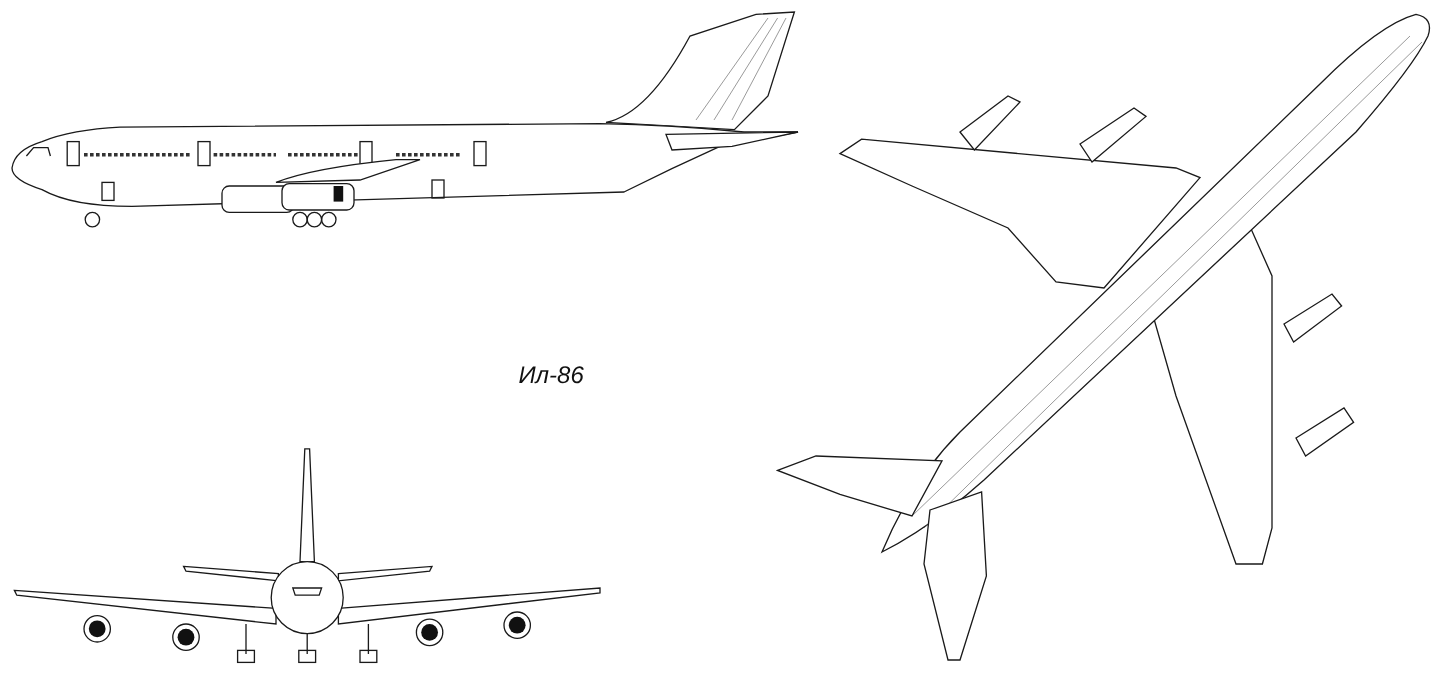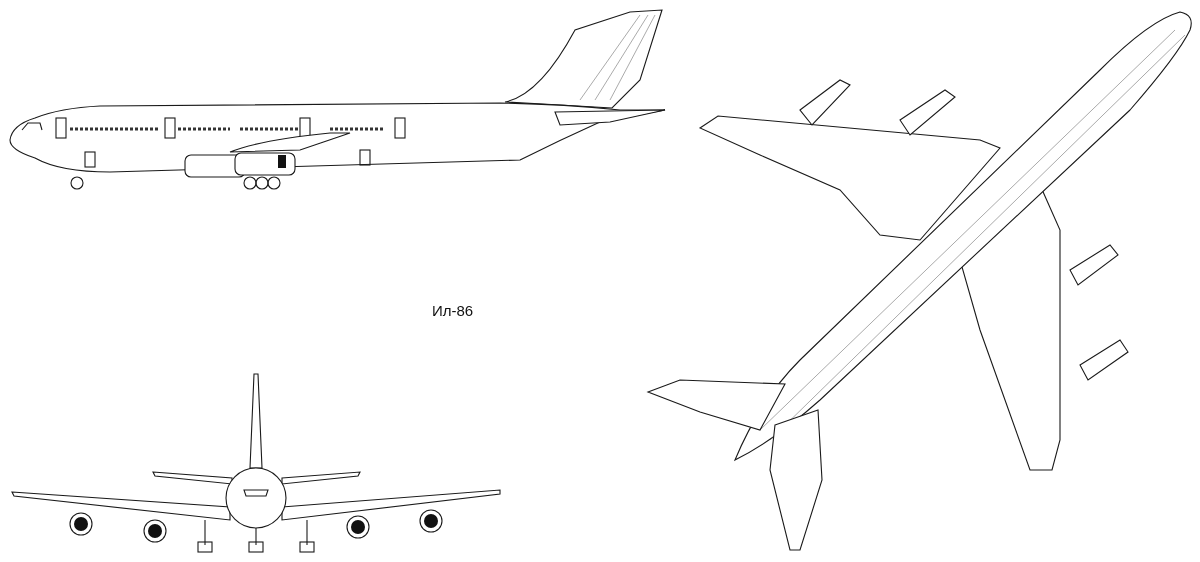--- a/index.html
+++ b/index.html
@@ -2,21 +2,21 @@
 <html><head>
 <meta charset="utf-8">
 <style>
   html, body { margin:0; padding:0; background:#ffffff; }
   body { width:1200px; height:562px; position:relative; overflow:hidden; font-family:"Liberation Sans", sans-serif; }
   svg { position:absolute; left:0; top:0; }
   .ln { fill:none; stroke:#1a1a1a; stroke-width:1.1; }
   .thin { fill:none; stroke:#555; stroke-width:0.5; }
   .fill { fill:#ffffff; stroke:#1a1a1a; stroke-width:1.1; }
   .dark { fill:#111; }
-  #title { position:absolute; left:432px; top:302px; font-size:15px; color:#111; }
+  #title { position:absolute; left:432px; top:302px; font-size:20px; font-style:italic; color:#111; }
 </style>
 </head>
 <body>
 
 <div id="title">Ил-86</div>
 
 <svg width="680" height="210" viewBox="0 0 680 210">
 
   <path class="fill" d="M505,102 Q540,95 575,30 L630,12 L662,10 L640,80 L612,108 Z"></path>
   <path class="thin" d="M580,100 L640,15 M595,100 L648,15 M610,100 L655,15"></path>

